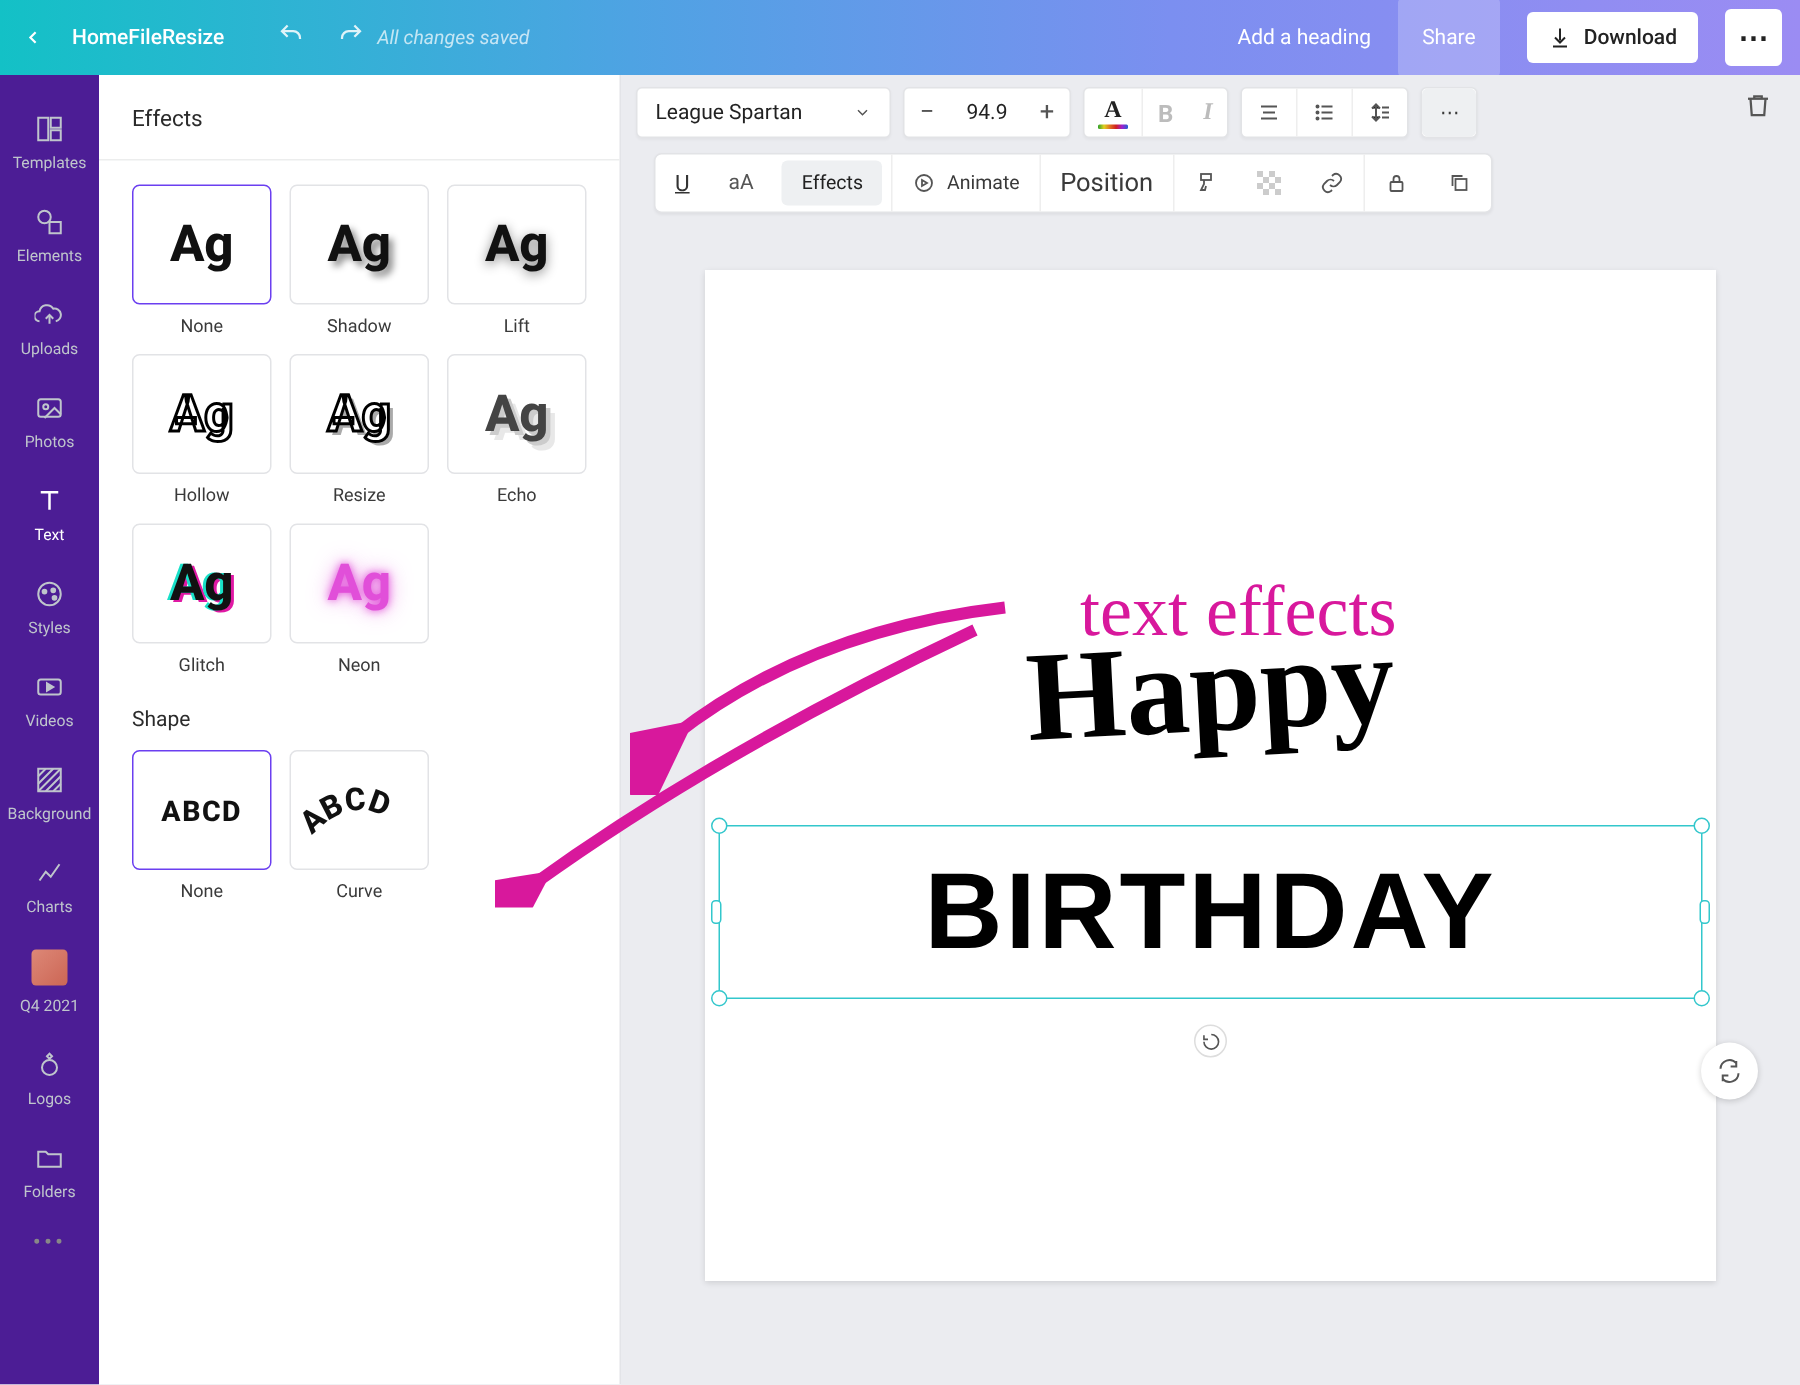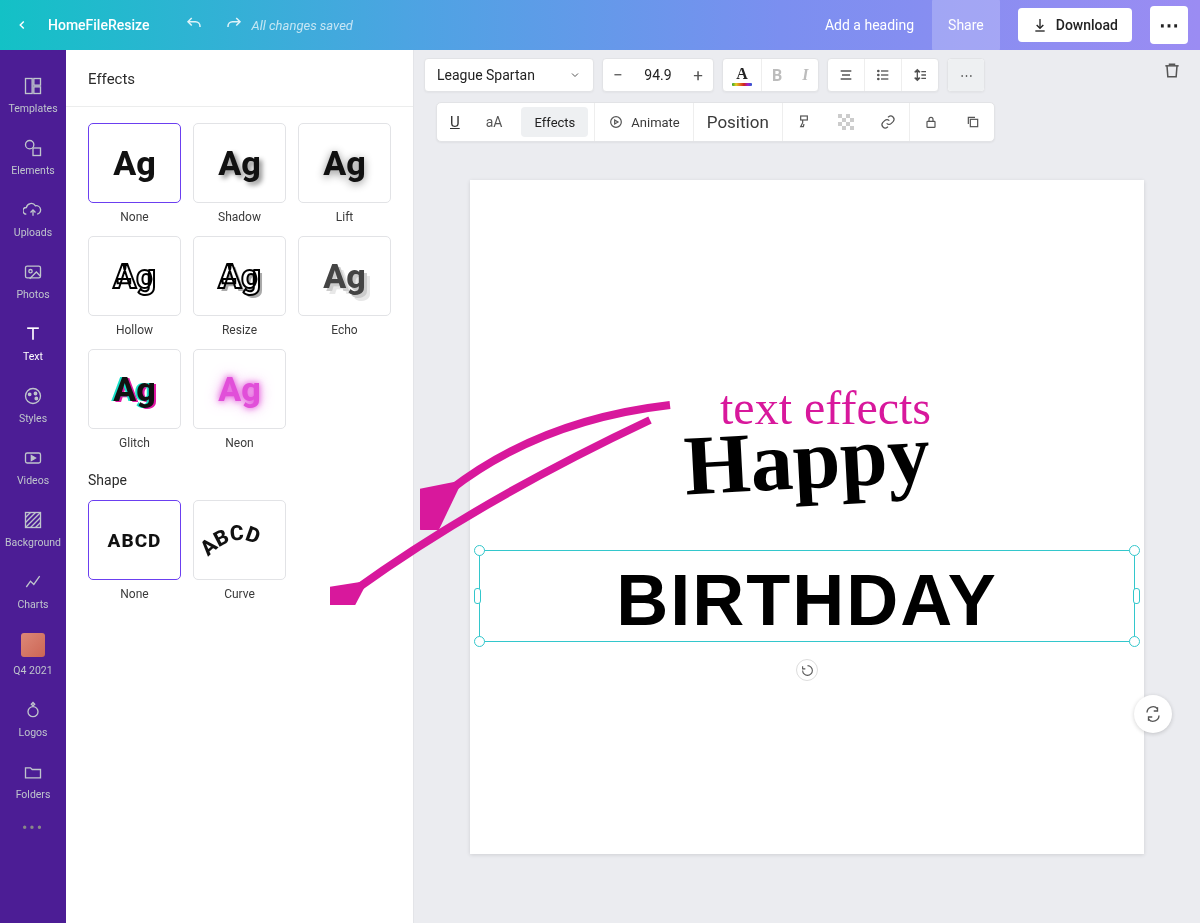--- a/index.html
+++ b/index.html
@@ -61,21 +61,21 @@
 .toolbar2 .tbtn{height:38px;padding:0 13px}
 .toolbar2 .underline{text-decoration:underline;font-size:15px;color:#333}
 .toolbar2 .aA{font-size:14px;color:#555}
 .toolbar2 .effects{background:#eef0f2;border-radius:4px;margin:4px 6px;height:30px;font-size:13px;color:#222}
 .toolbar2 .anim{display:flex;gap:7px;align-items:center;font-size:13px}
 .toolbar2 .pos{font-size:17px}
 .canvas{position:absolute;top:130px;left:56px;width:674px;height:674px;background:#fff;box-shadow:0 1px 4px rgba(0,0,0,.12)}
 .anno{position:absolute;top:200px;left:250px;color:#d8189c;font-size:48px;font-family:Georgia,serif}
 .arrowsvg{position:absolute;pointer-events:none}
 .happy{position:absolute;top:230px;left:0;right:0;text-align:center;font-family:"Brush Script MT","Segoe Script",cursive;font-size:85px;font-weight:bold;color:#000;transform:rotate(-3deg)}
-.birthday-box{position:absolute;top:370px;left:9px;right:9px;height:92px;border:1px solid #33c7cc;display:flex;align-items:flex-end;justify-content:center}
+.birthday-box{position:absolute;top:370px;left:9px;right:9px;height:116px;border:1px solid #33c7cc;display:flex;align-items:center;justify-content:center}
 .birthday-box .txt{font-size:72px;font-weight:800;letter-spacing:2px;color:#000;font-family:Arial,sans-serif}
 .handle{position:absolute;width:11px;height:11px;background:#fff;border:1.5px solid #33c7cc;border-radius:50%}
 .handle.tl{top:-6px;left:-6px}.handle.tr{top:-6px;right:-6px}.handle.bl{bottom:-6px;left:-6px}.handle.br{bottom:-6px;right:-6px}
 .handle.ml{top:50%;left:-6px;transform:translateY(-50%);width:7px;height:16px;border-radius:3px}
 .handle.mr{top:50%;right:-6px;transform:translateY(-50%);width:7px;height:16px;border-radius:3px}
 .rotbtn{position:absolute;bottom:-40px;left:50%;transform:translateX(-50%);width:22px;height:22px;background:#fff;border:1px solid #ddd;border-radius:50%;display:flex;align-items:center;justify-content:center}
 .fab{position:absolute;top:515px;right:-28px;width:38px;height:38px;background:#fff;border-radius:50%;box-shadow:0 1px 4px rgba(0,0,0,.18);display:flex;align-items:center;justify-content:center}
 </style>
 </head>
 <body>

